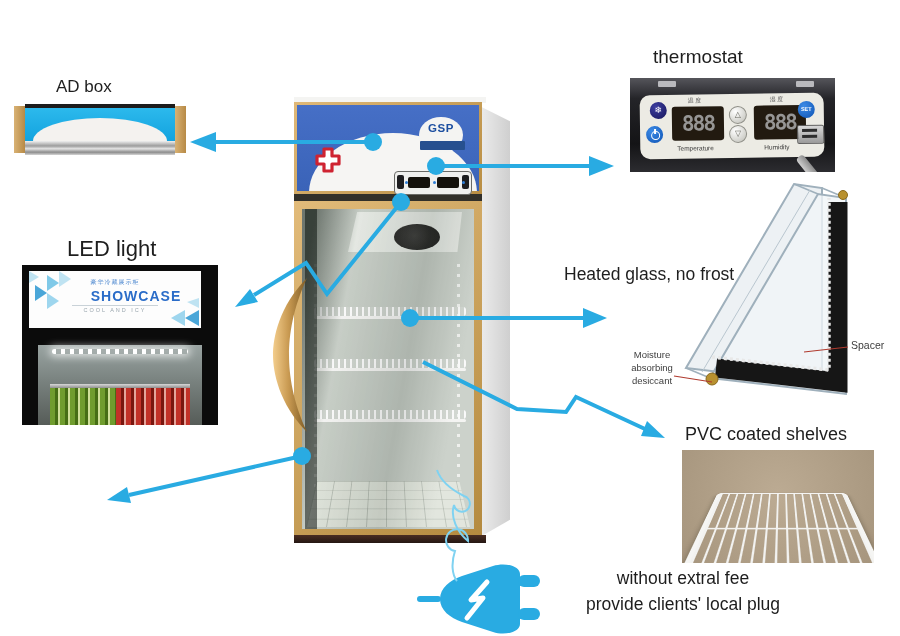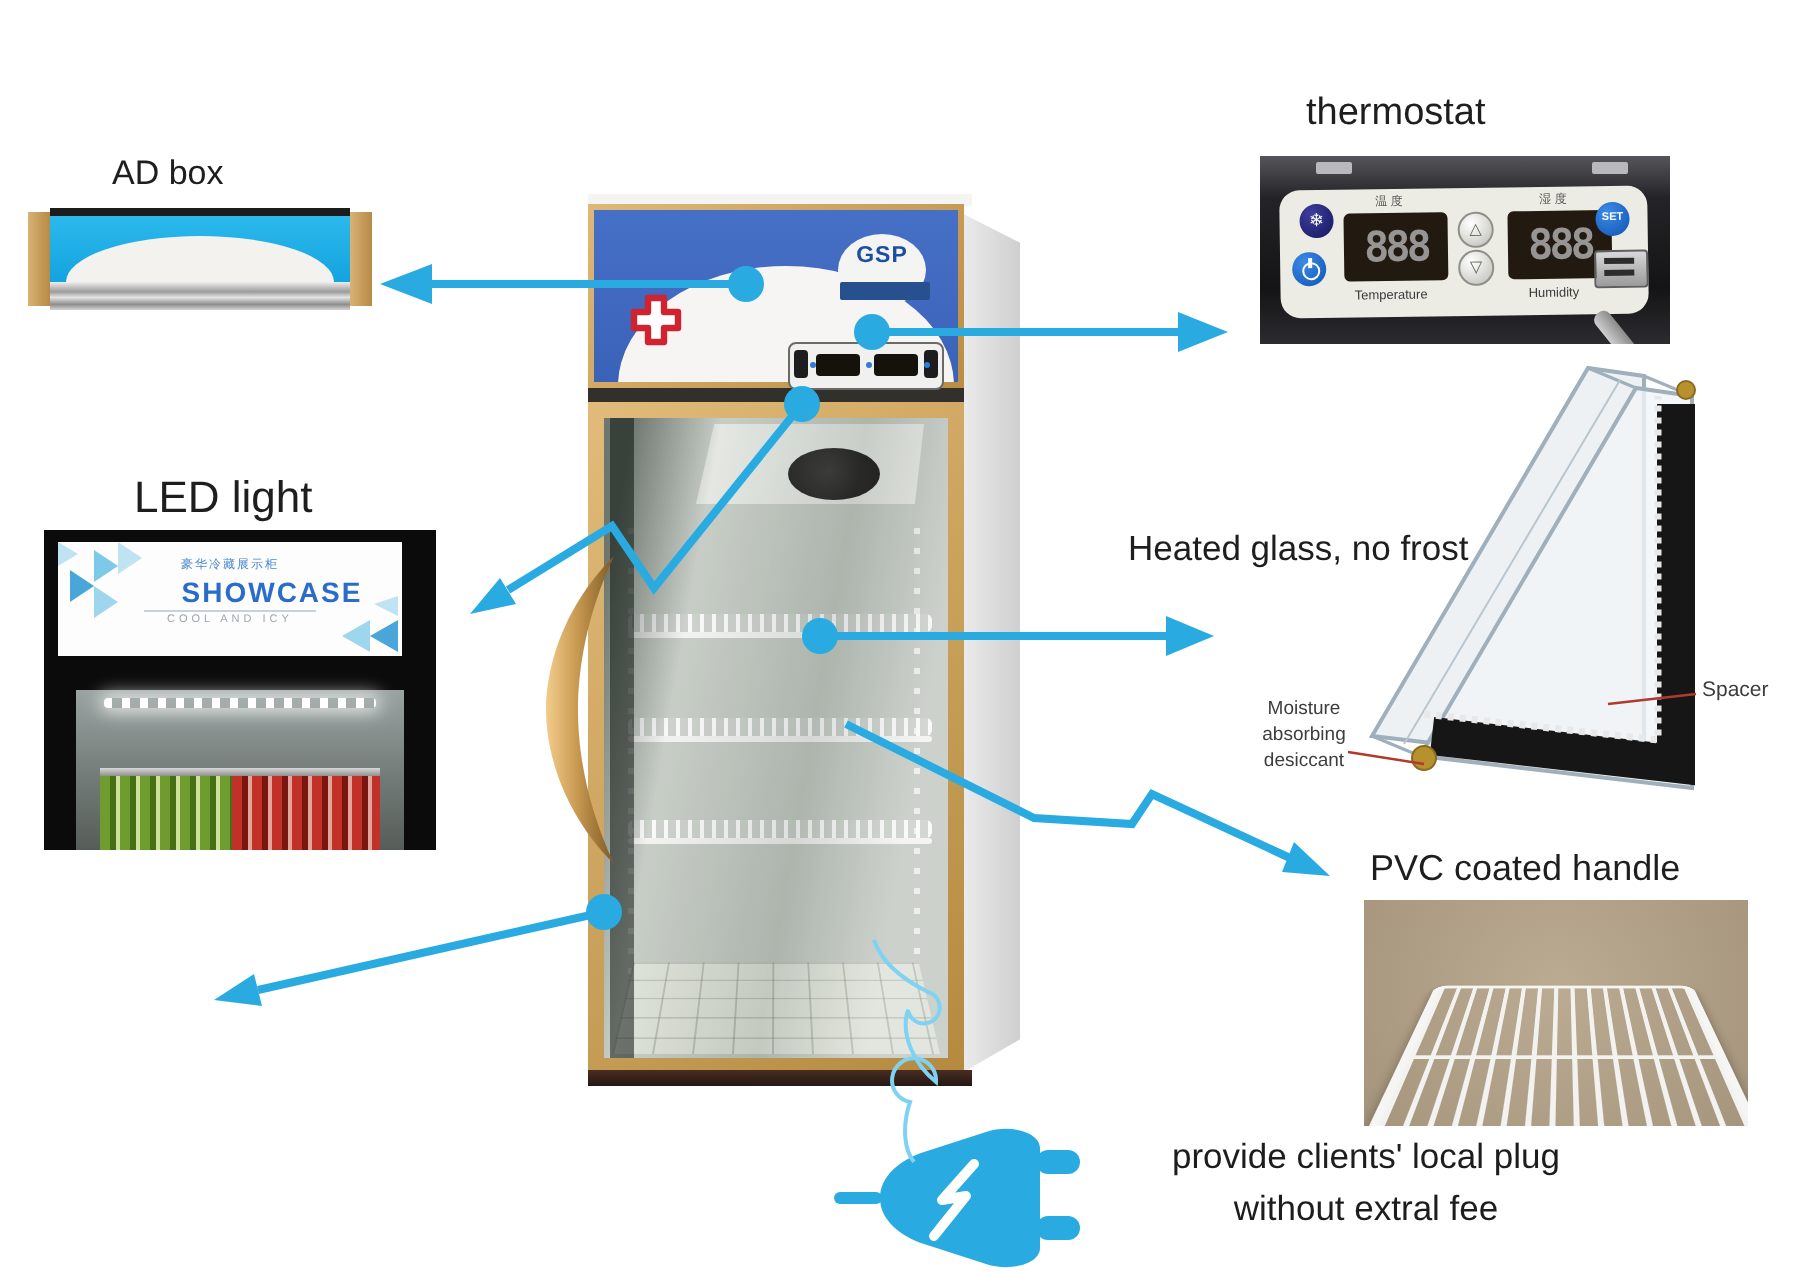--- a/index.html
+++ b/index.html
@@ -111,24 +111,24 @@
 </style>
 </head>
 <body>
 
 <div id="canvas">
 
   <div class="lbl" style="left:56px;top:77px;font-size:17px;">AD box</div>
   <div class="lbl" style="left:653px;top:46px;font-size:19px;">thermostat</div>
   <div class="lbl" style="left:67px;top:236px;font-size:22px;">LED light</div>
   <div class="lbl" style="left:552px;top:264px;margin-left:12px;">Heated glass, no frost</div>
-  <div class="lbl" style="left:685px;top:424px;font-size:18px;">PVC coated handle</div>
+  <div class="lbl" style="left:685px;top:424px;font-size:18px;">PVC coated shelves</div>
   <div class="plugnote abs">
+    <div>without extral fee</div>
     <div>provide clients' local plug</div>
-    <div>without extral fee</div>
   </div>
 
   <div class="abs adbox">
     <div class="cap capL"></div>
     <div class="cap capR"></div>
     <div class="mid">
       <div class="topline"></div>
       <div class="blue">
         <div class="dome"></div>
       </div>

